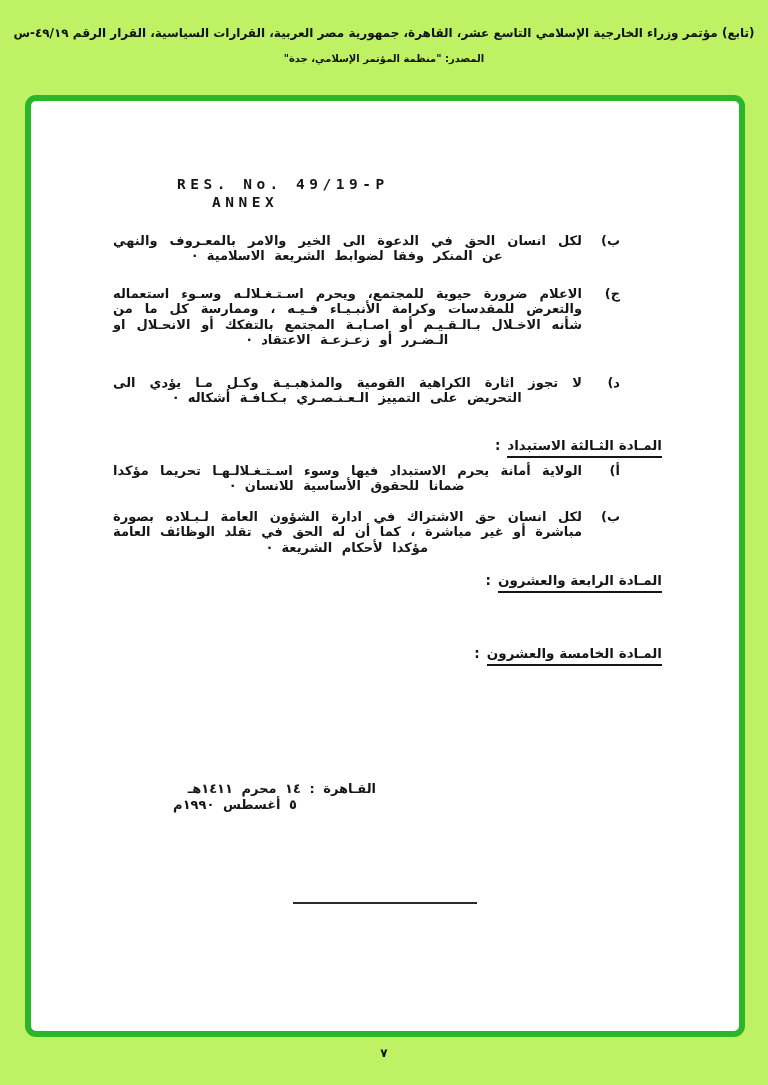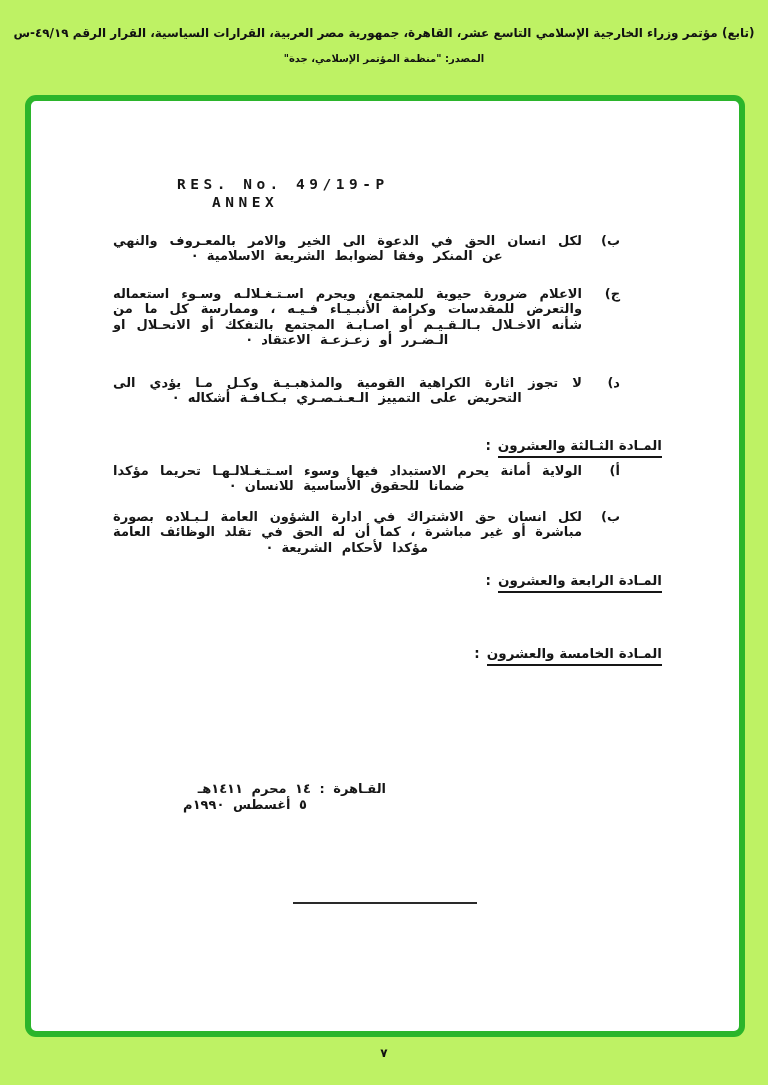--- a/index.html
+++ b/index.html
@@ -48,21 +48,21 @@
   .h23{top:437px;} .h24{top:572px;} .h25{top:645px;}
   
   .para{
     position:absolute;direction:rtl;font-size:13px;font-weight:bold;
     line-height:15.4px;text-align:justify;text-align-last:center;word-spacing:5px;
   }
   .p24{left:130px;top:600px;width:482px;}
   .p25{left:110px;top:673px;width:490px;}
   
   .dateline{
-    position:absolute;left:158px;top:781px;width:228px;direction:rtl;
+    position:absolute;left:148px;top:781px;width:228px;direction:rtl;
     font-size:13px;font-weight:bold;line-height:15.5px;text-align:right;word-spacing:4px;
   }
   .dateline .l2{margin-right:79px;}
   
   .rule{position:absolute;left:293px;top:902px;width:184px;height:2px;background:#2a2a2a;}
   .pagenum{
     position:absolute;left:0;right:0;top:1046px;text-align:center;
     font-size:12px;font-weight:bold;color:#111;
   }
 </style>
@@ -88,21 +88,21 @@
     <span class="lbl">ج)</span>
     <div class="txt">الاعلام ضرورة حيوية للمجتمع، ويحرم اسـتـغـلالـه وسـوء استعماله والتعرض للمقدسات وكرامة الأنبـيـاء فـيـه ، وممارسة كل ما من شأنه الاخـلال بـالـقـيـم أو اصـابـة المجتمع بالتفكك أو الانحـلال او الـضـرر أو زعـزعـة الاعتقاد ·</div>
   </div>
 
   <div class="row r3">
     <span class="lbl">د)</span>
     <div class="txt">لا تجوز اثارة الكراهية القومية والمذهبـيـة وكـل مـا يؤدي الى التحريض على التمييز الـعـنـصـري بـكـافـة أشكاله ·</div>
   </div>
 
   <div class="heading h23">
-    <span class="hu">المـادة الثـالثة والعشرون</span><span class="hc">:</span>
+    <span class="hu">المـادة الثـالثة الاستبداد</span><span class="hc">:</span>
   </div>
 
   <div class="row r4">
     <span class="lbl">أ)</span>
     <div class="txt">الولاية أمانة يحرم الاستبداد فيها وسوء اسـتـغـلالـهـا تحريما مؤكدا ضمانا للحقوق الأساسية للانسان ·</div>
   </div>
 
   <div class="row r5">
     <span class="lbl">ب)</span>
     <div class="txt">لكل انسان حق الاشتراك في ادارة الشؤون العامة لـبـلاده بصورة مباشرة أو غير مباشرة ، كما أن له الحق في تقلد الوظائف العامة مؤكدا لأحكام الشريعة ·</div>

